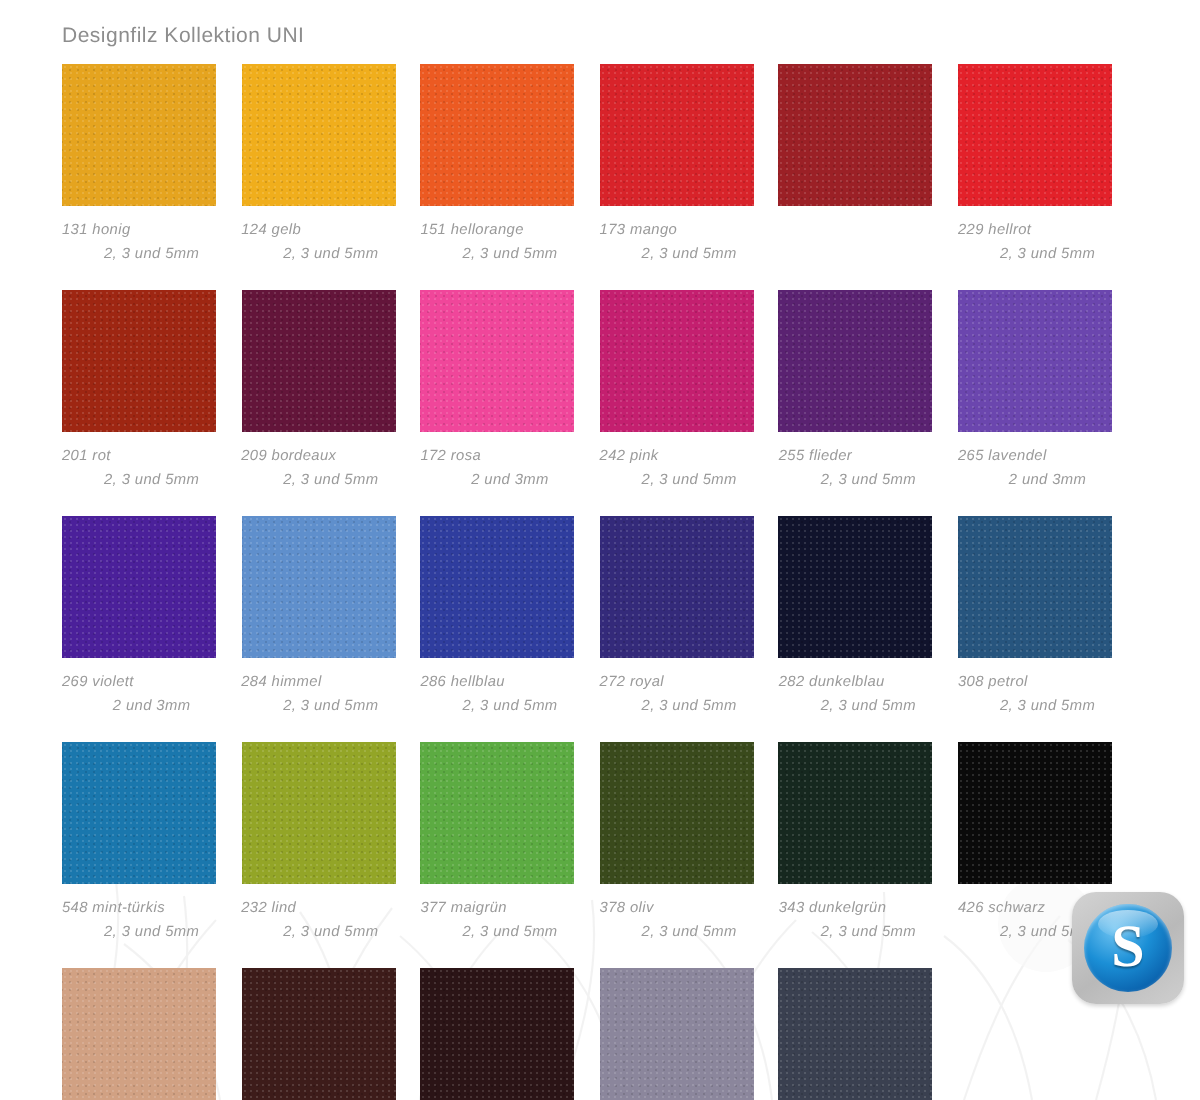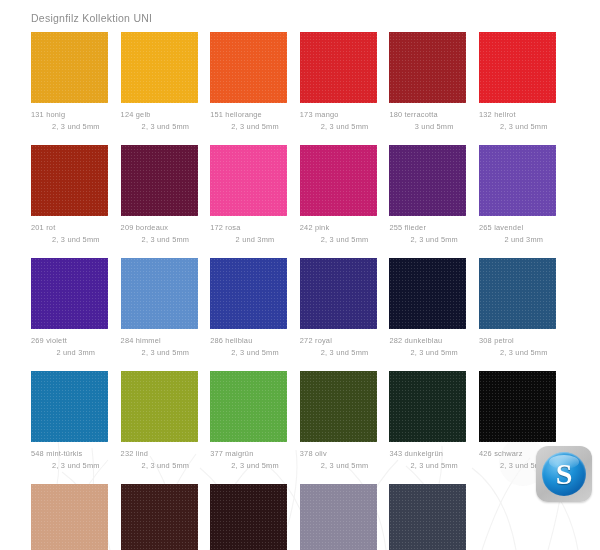--- a/index.html
+++ b/index.html
@@ -59,20 +59,21 @@
   .row {
     display: flex;
     gap: 0px;
     width: 100%;
   }
 
   .cell {
     width: 89.6px;
     box-sizing: border-box;
     padding-right: 0px;
+    font-style: italic;
   }
 
   .swatch {
     width: 77px;
     height: 71px;
     display: block;
     position: relative;
     overflow: hidden;
   }
   
@@ -201,29 +202,25 @@
         </div>
         <div class="cell">
           <div class="swatch" style="background: rgb(216, 35, 42);"></div>
           <div class="cap">
             <span class="cap-name">173 mango</span>
             <span class="cap-thick">2, 3 und 5mm</span>
           </div>
         </div>
         <div class="cell">
           <div class="swatch" style="background: rgb(155, 32, 38);"></div>
-          <div class="cap">
-            <span class="cap-name">180 terracotta</span>
-            <span class="cap-thick">3 und 5mm</span>
-          </div>
         </div>
         <div class="cell">
           <div class="swatch" style="background: rgb(227, 33, 42);"></div>
           <div class="cap">
-            <span class="cap-name">132 hellrot</span>
+            <span class="cap-name">229 hellrot</span>
             <span class="cap-thick">2, 3 und 5mm</span>
           </div>
         </div>
       </div>
       <div class="row">
         <div class="cell">
           <div class="swatch" style="background: rgb(158, 38, 18);"></div>
           <div class="cap">
             <span class="cap-name">201 rot</span>
             <span class="cap-thick">2, 3 und 5mm</span>

